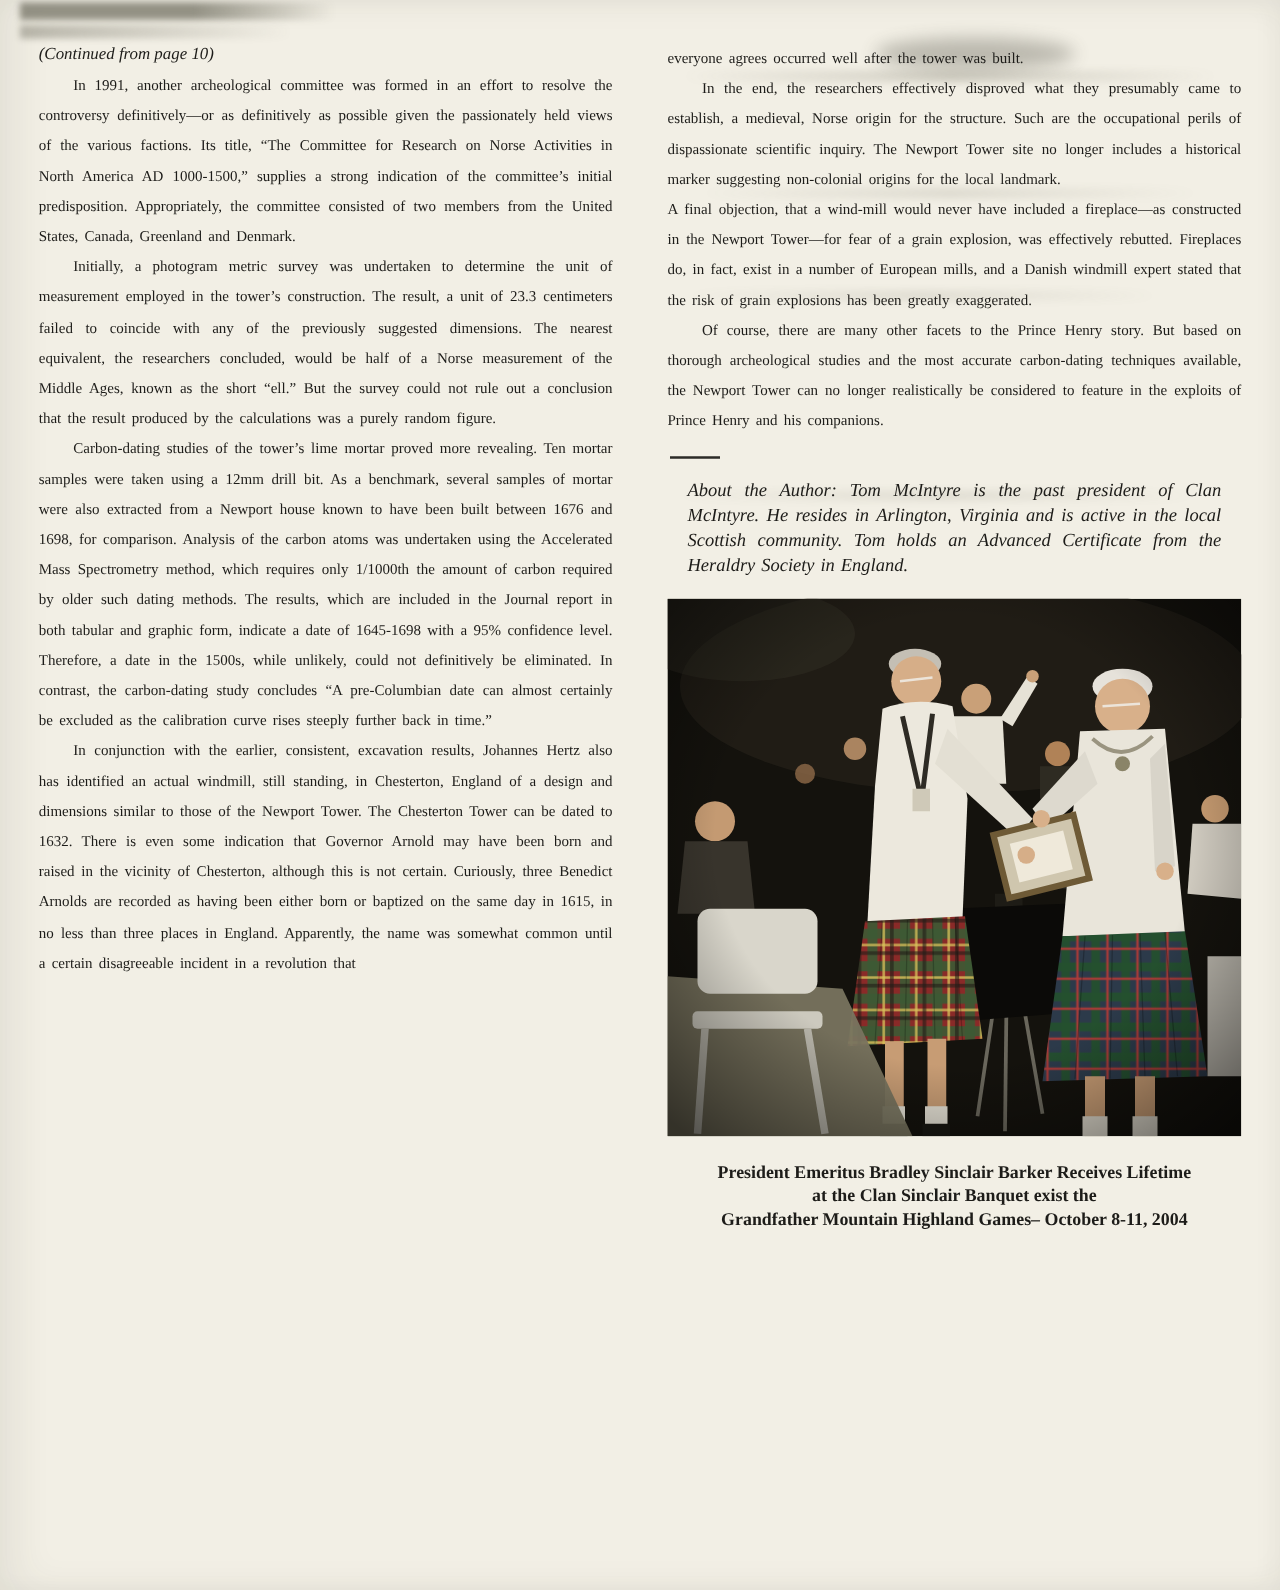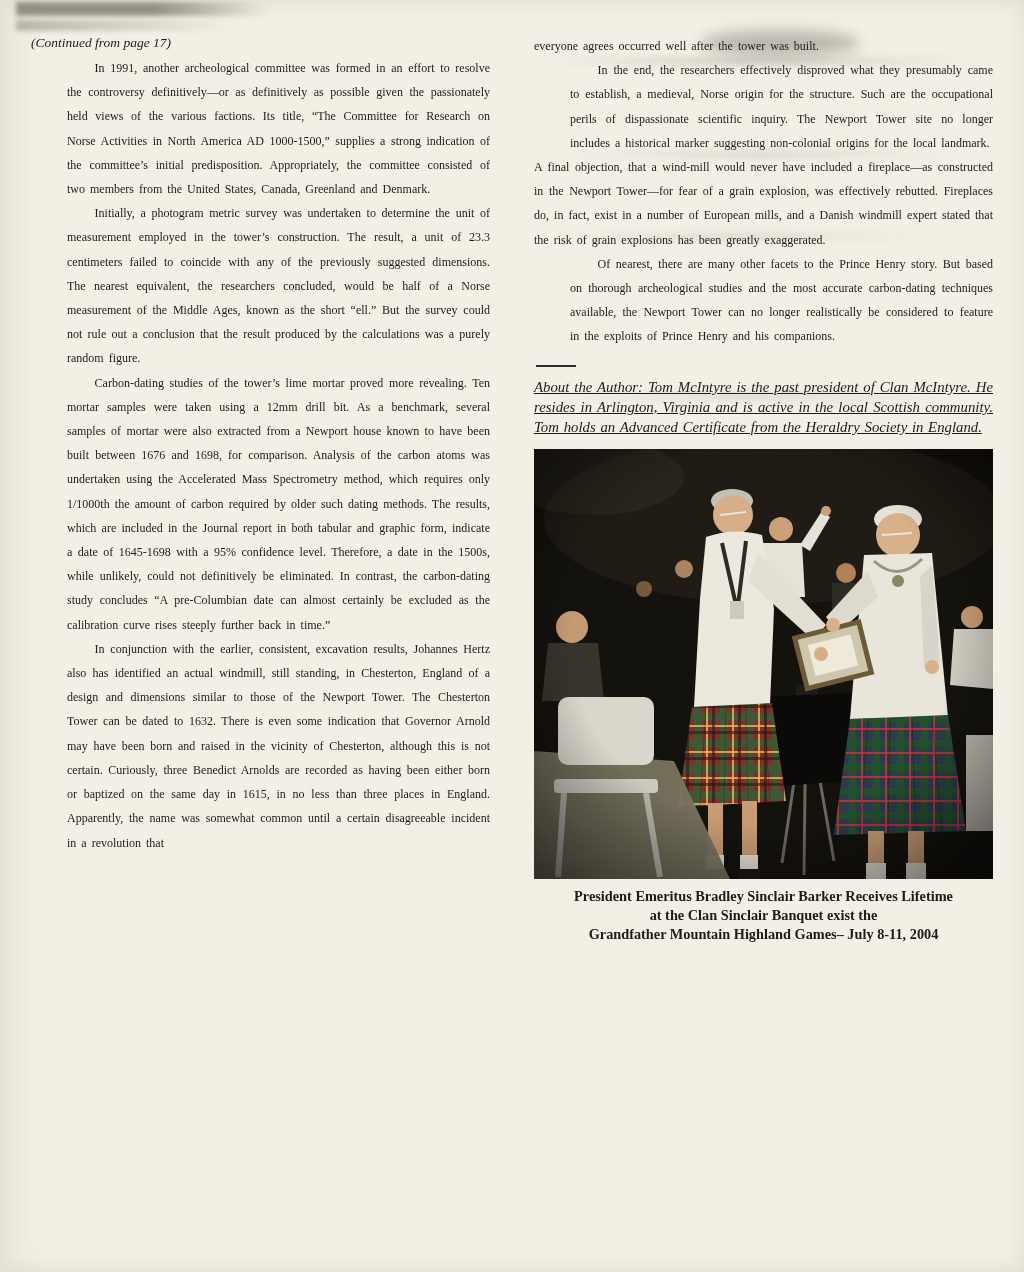--- a/index.html
+++ b/index.html
@@ -23,39 +23,38 @@
     font-size:13.5px;
     line-height:18px;
   }
   .body-par{
     margin:0;
     font-size:12px;
     line-height:24.2px;
     text-align:justify;
     word-spacing:2px;
   }
-  .indent{text-indent:2.3em;margin-left:36px;}
+  .indent{text-indent:2.3em;}
   .divider{
     width:40px;height:0;
     border-top:2px solid #2c2b27;
     margin:16px 0 10px 2px;
   }
   .about{
-    margin:0;
+    margin:16px;
     font-style:italic;
     font-size:14.8px;
     line-height:20px;
     text-align:justify;
     word-spacing:1px;
-    text-decoration:underline;
   }
   figure.photo{margin:12px 0 0 0;width:459px;height:430px;}
   figure.photo svg{display:block;}
   .caption{
-    margin-top:8px;
+    margin-top:20px;
     font-weight:bold;
     font-size:14.3px;
     line-height:19px;
     text-align:center;
   }
   .caption-line{display:block;}
   
   .bleed{position:absolute;pointer-events:none;}
   #bleed1{left:16px;top:2px;width:252px;height:14px;background:linear-gradient(90deg,#4a493a 0%,#4a493a 55%,rgba(74,73,58,0) 100%);opacity:.55;filter:blur(2.5px);}
   #bleed2{left:16px;top:20px;width:218px;height:11px;background:linear-gradient(90deg,#5a584a,rgba(90,88,74,0));opacity:.38;filter:blur(2.5px);}
@@ -74,32 +73,32 @@
   <div class="bleed" id="bleed2"></div>
   <div class="bleed" id="bleed3"></div>
   <div class="bleed" id="bleed4"></div>
   <div class="bleed" id="bleed5"></div>
   <div class="bleed" id="bleed6"></div>
   <div class="bleed" id="bleed7"></div>
 
   <div class="columns">
 
     <div class="col">
-      <p class="continued">(Continued from page 17)</p>
+      <p class="continued">(Continued from page 10)</p>
       <p class="body-par indent">In 1991, another archeological committee was formed in an effort to resolve the controversy definitively—or as definitively as possible given the passionately held views of the various factions.  Its title, “The Committee for Research on Norse Activities in North America AD 1000-1500,” supplies a strong indication of the committee’s initial predisposition.  Appropriately, the committee consisted of two members from the United States, Canada, Greenland and Denmark.</p>
       <p class="body-par indent">Initially, a photogram metric survey was undertaken to determine the unit of measurement employed in the tower’s construction.  The result, a unit of 23.3 centimeters failed to coincide with any of the previously suggested dimensions.  The nearest equivalent, the researchers concluded, would be half of a Norse measurement of the Middle Ages, known as the short “ell.”  But the survey could not rule out a conclusion that the result produced by the calculations was a purely random figure.</p>
       <p class="body-par indent">Carbon-dating studies of the tower’s lime mortar proved more revealing.  Ten mortar samples were taken using a 12mm drill bit.  As a benchmark, several samples of mortar were also extracted from a Newport house known to have been built between 1676 and 1698, for comparison.  Analysis of the carbon atoms was undertaken using the Accelerated Mass Spectrometry method, which requires only 1/1000th the amount of carbon required by older such dating methods.  The results, which are included in the Journal report in both tabular and graphic form, indicate a date of 1645-1698 with a 95% confidence level.  Therefore, a date in the 1500s, while unlikely, could not definitively be eliminated.  In contrast, the carbon-dating study concludes “A pre-Columbian date can almost certainly be excluded as the calibration curve rises steeply further back in time.”</p>
       <p class="body-par indent">In conjunction with the earlier, consistent, excavation results, Johannes Hertz also has identified an actual windmill, still standing, in Chesterton, England of a design and dimensions similar to those of the Newport Tower.  The Chesterton Tower can be dated to 1632.  There is even some indication that Governor Arnold may have been born and raised in the vicinity of Chesterton, although this is not certain.  Curiously, three Benedict Arnolds are recorded as having been either born or baptized on the same day in 1615, in no less than three places in England.  Apparently, the name was somewhat common until a certain disagreeable incident in a revolution that</p>
     </div>
 
     <div class="col">
       <p class="body-par">everyone agrees occurred well after the tower was built.</p>
       <p class="body-par indent">In the end, the researchers effectively disproved what they presumably came to establish, a medieval, Norse origin for the structure.  Such are the occupational perils of dispassionate scientific inquiry.  The Newport Tower site no longer includes a historical marker suggesting non-colonial origins for the local landmark.</p>
       <p class="body-par">A final objection, that a wind-mill would never have included a fireplace—as constructed in the Newport Tower—for fear of a grain explosion, was effectively rebutted.  Fireplaces do, in fact, exist in a number of European mills, and a Danish windmill expert stated that the risk of grain explosions has been greatly exaggerated.</p>
-      <p class="body-par indent">Of nearest, there are many other facets to the Prince Henry story.  But based on thorough archeological studies and the most accurate carbon-dating techniques available, the Newport Tower can no longer realistically be considered to feature in the exploits of Prince Henry and his companions.</p>
+      <p class="body-par indent">Of course, there are many other facets to the Prince Henry story.  But based on thorough archeological studies and the most accurate carbon-dating techniques available, the Newport Tower can no longer realistically be considered to feature in the exploits of Prince Henry and his companions.</p>
 
       <div class="divider"></div>
 
       <p class="about">About the Author:  Tom McIntyre is the past president of Clan McIntyre.  He resides in Arlington, Virginia and is active in the local Scottish community.  Tom holds an Advanced Certificate from the Heraldry Society in England.</p>
 
       <figure class="photo">
         <svg width="459" height="430" viewBox="0 0 459 430" xmlns="http://www.w3.org/2000/svg">
           <defs>
             <pattern id="tartanRed" width="26" height="26" patternUnits="userSpaceOnUse">
               <rect width="26" height="26" fill="#8a2a28"></rect>
@@ -220,18 +219,18 @@
           </g>
           <rect x="432" y="286" width="27" height="96" fill="#cfccc1" opacity="0.9"></rect>
 
           <rect width="459" height="430" fill="url(#vig)"></rect>
         </svg>
       </figure>
 
       <div class="caption">
         <span class="caption-line">President Emeritus Bradley Sinclair Barker  Receives Lifetime</span>
         <span class="caption-line">at the Clan Sinclair Banquet exist the</span>
-        <span class="caption-line">Grandfather Mountain Highland Games– July 8-11, 2004</span>
+        <span class="caption-line">Grandfather Mountain Highland Games– October 8-11, 2004</span>
       </div>
     </div>
 
   </div>
 </div>
 
 </body></html>

